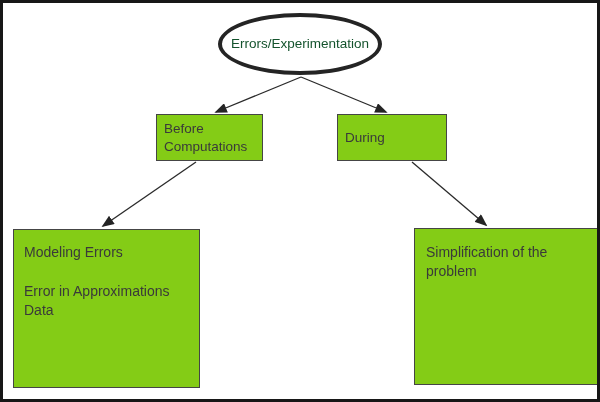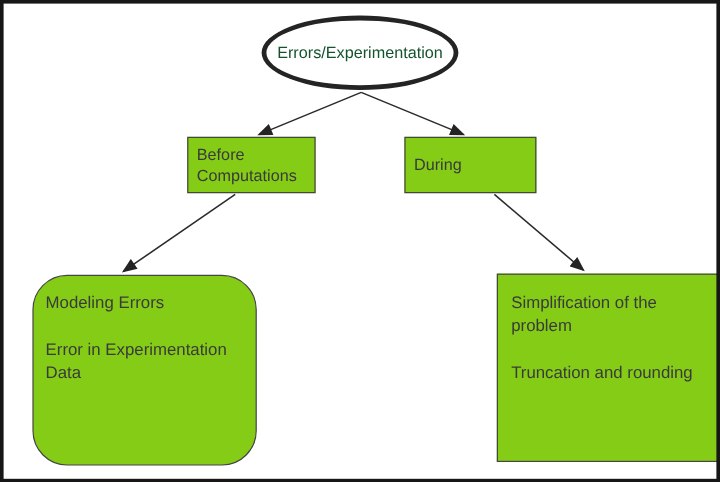--- a/index.html
+++ b/index.html
@@ -73,26 +73,25 @@
     left: 337px;
     top: 114px;
     width: 110px;
     height: 47px;
   }
   .level2 {
     font-size: 14px;
     line-height: 19px;
   }
   #box-before-details {
-    left: 27px;
+    left: 13px;
     top: 229px;
     width: 187px;
     height: 159px;
     padding: 13px 9px 0 10px;
-    border-radius: 29px;
   }
   #box-during-details {
     left: 414px;
     top: 228px;
     width: 188px;
     height: 157px;
     padding: 14px 10px 0 11px;
   }
   .level2 p {
     margin: 0 0 20px 0;
@@ -124,22 +123,21 @@
     <span>Before</span>
     <span>Computations</span>
   </div>
 
   <div id="box-during" class="node-box level1">
     <span>During</span>
   </div>
 
   <div id="box-before-details" class="node-box level2">
     <p>Modeling Errors</p>
-    <p>Error in Experimentation Data</p>
+    <p>Error in Approximations Data</p>
   </div>
 
   <div id="box-during-details" class="node-box level2">
     <p>Simplification of the problem</p>
-    <p>Truncation and rounding</p>
   </div>
 
   <div id="frame"></div>
 </div>
 
 </body></html>

